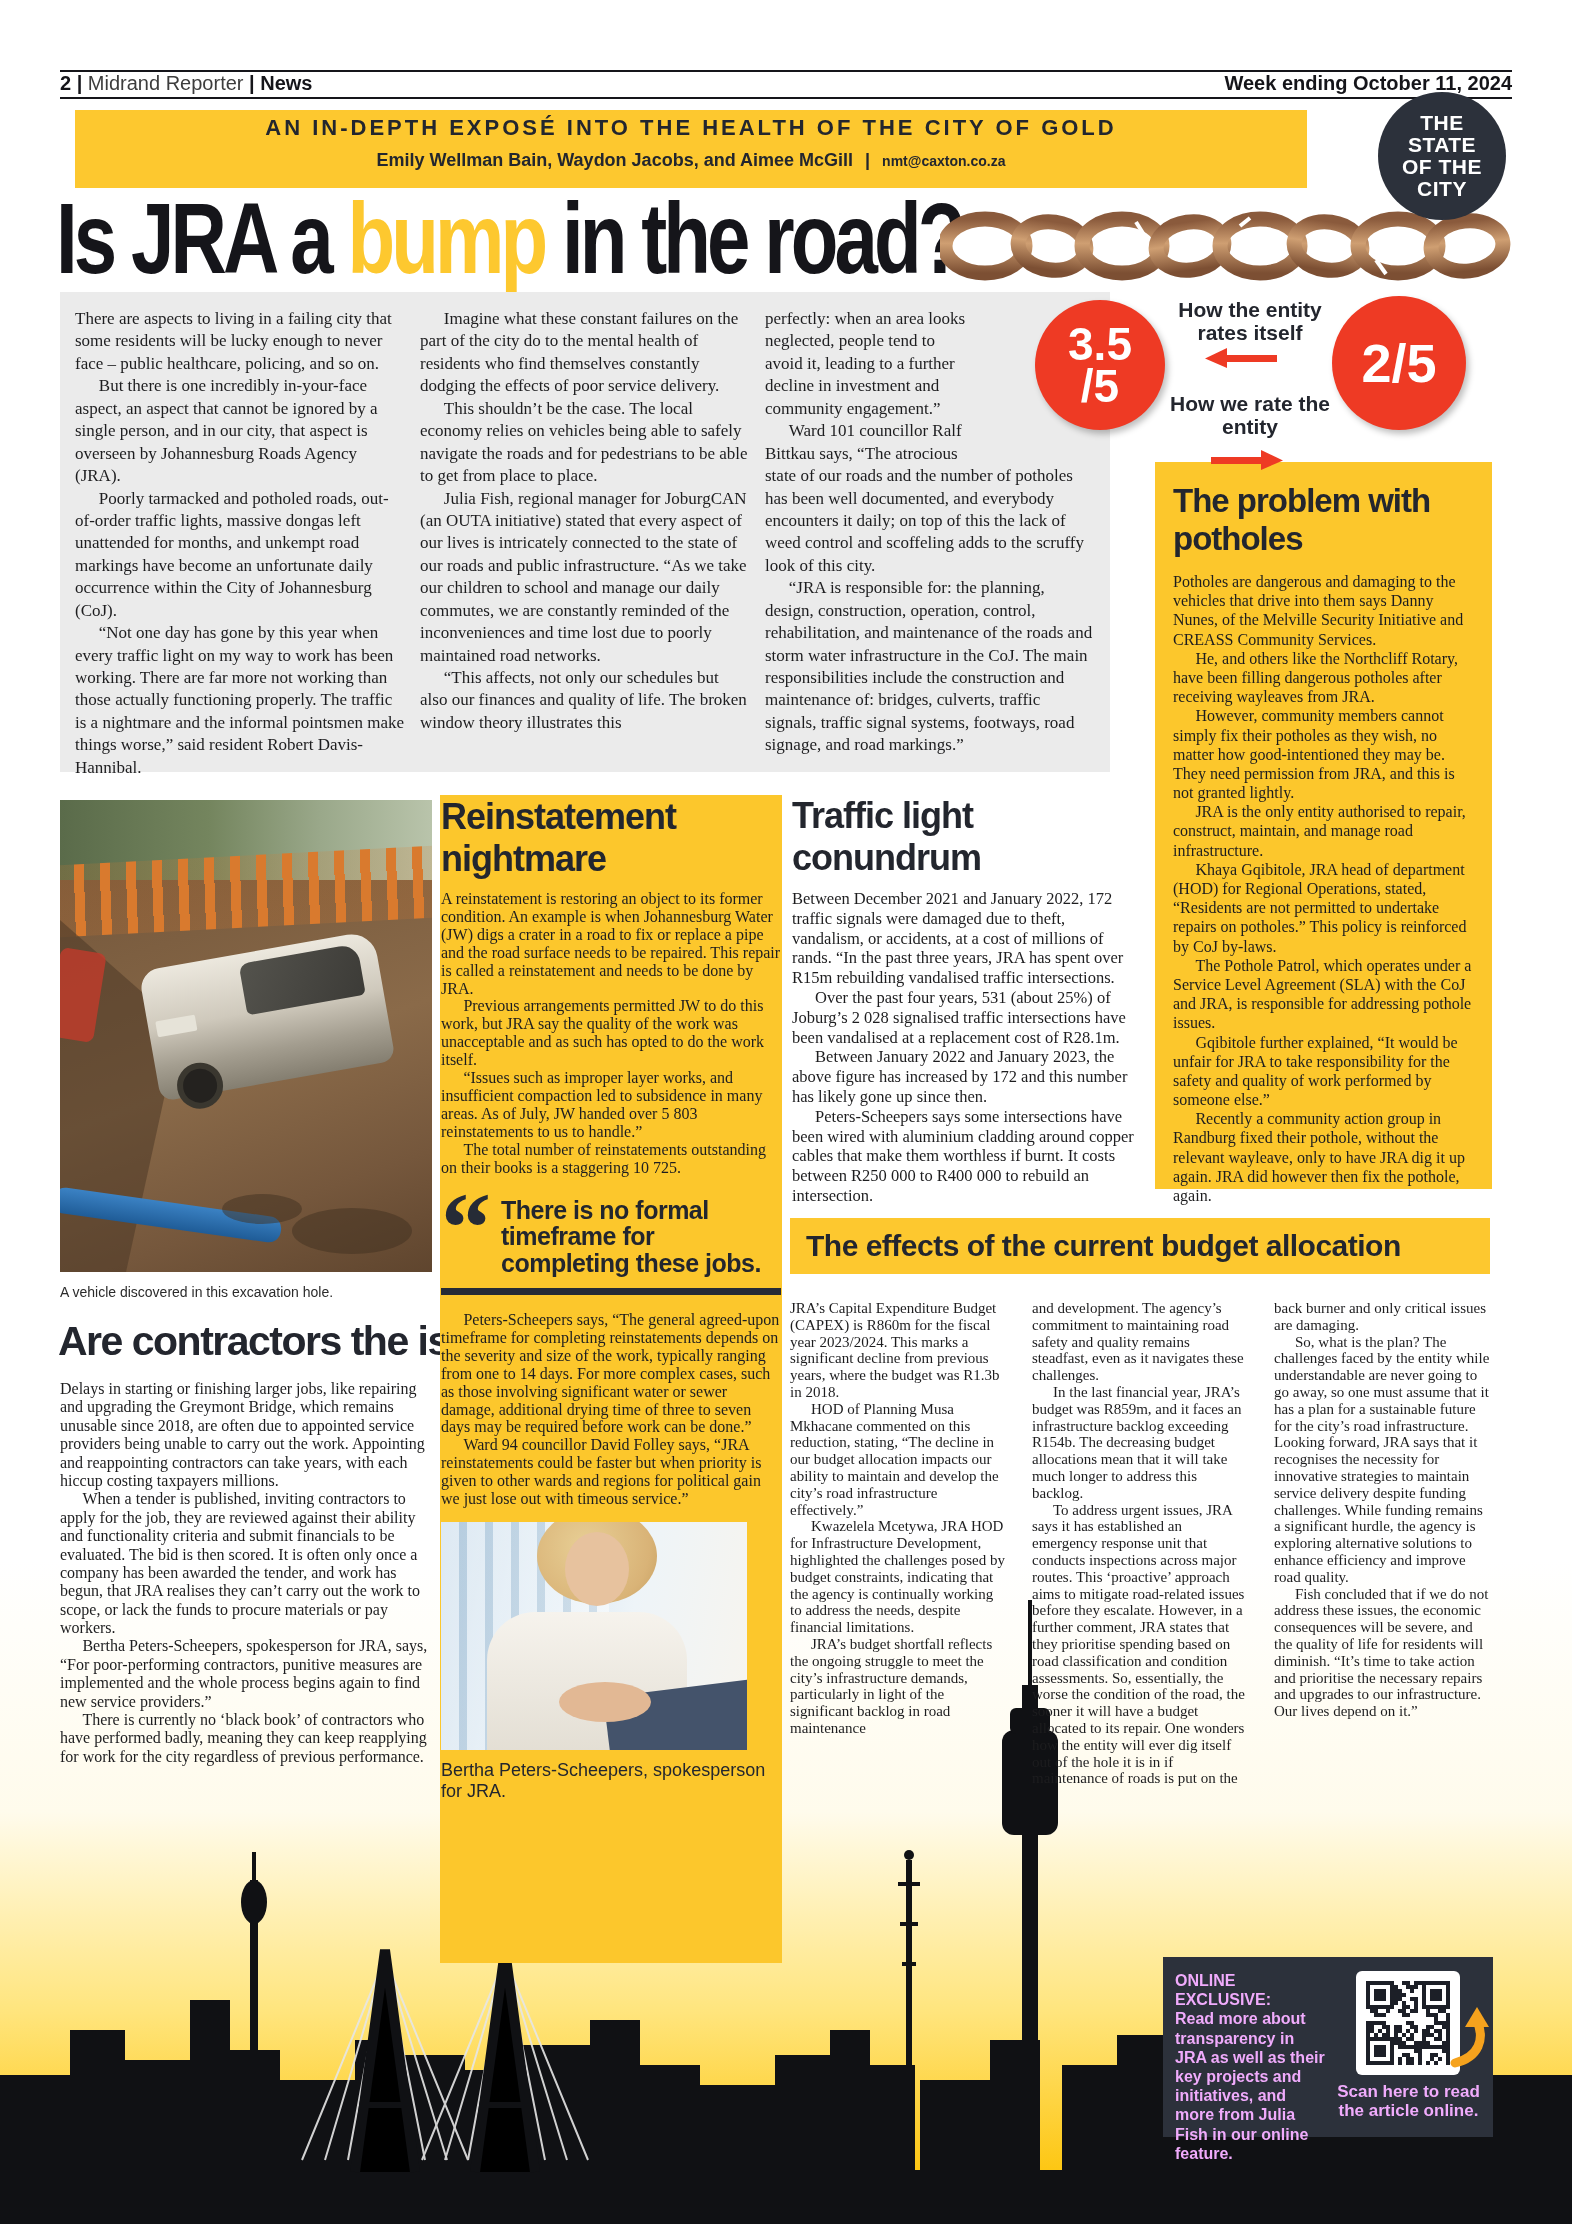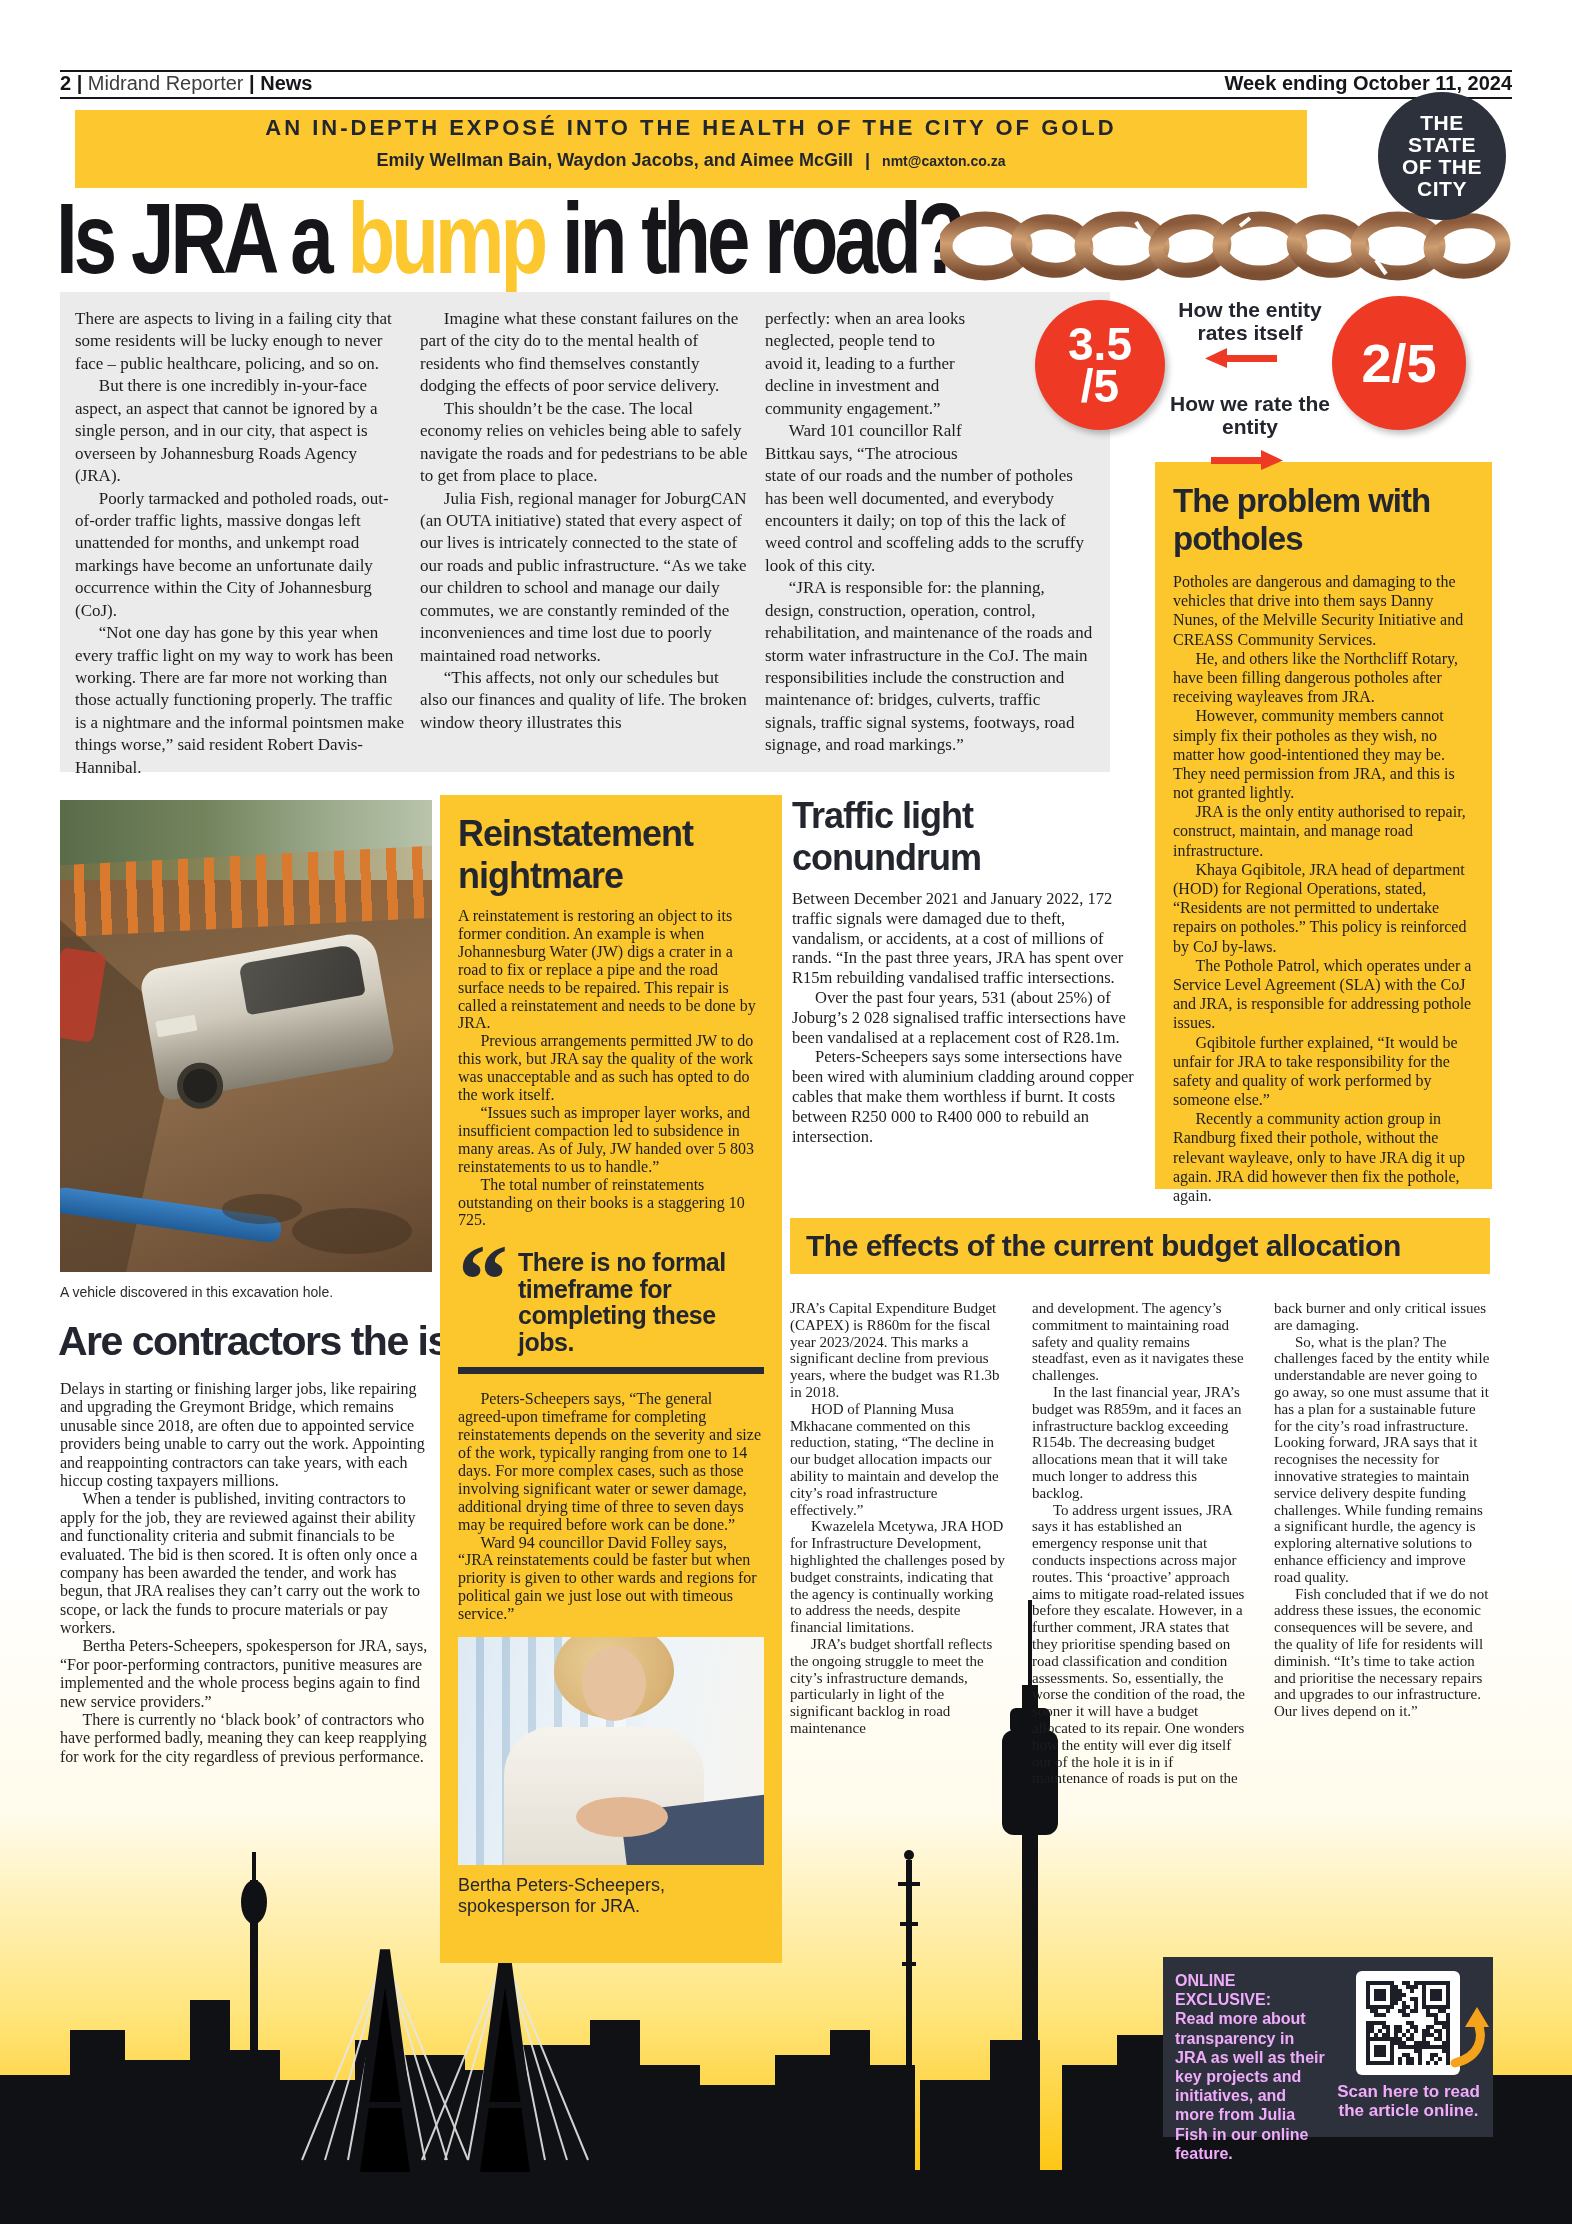--- a/index.html
+++ b/index.html
@@ -71,21 +71,21 @@
   .rubble2{right:130px;bottom:48px;width:80px;height:30px;}
   .redcloth{position:absolute;left:-6px;top:150px;width:46px;height:90px;background:#c23b2a;opacity:.8;
             border-radius:8px;transform:rotate(9deg);}
   .cap{font-size:14px;line-height:1.15;color:#2b2b2b;}
   .cap1{position:absolute;left:60px;top:1284px;width:372px;}
   
   .contr-title{position:absolute;left:58px;top:1318px;margin:0;font-size:41px;font-weight:bold;letter-spacing:-1.5px;color:#23262e;}
   .contr-body{position:absolute;left:60px;top:1380px;width:372px;font-size:16px;line-height:1.15;}
   
   .reinst{position:absolute;left:440px;top:795px;width:342px;height:1168px;background:#fcc72c;
-          box-sizing:border-box;padding:18px;}
+          box-sizing:border-box;padding:1px;}
   .reinst .box-title{font-size:36px;margin-bottom:10px;}
   .reinst .b{font-size:16px;line-height:1.12;}
   .quote{display:flex;margin-top:16px;}
   .qmark{font-family:"Liberation Serif",serif;font-weight:bold;font-size:100px;line-height:.70;color:#262b36;margin-right:10px;}
   .qtext{font-weight:bold;font-size:25px;line-height:1.06;letter-spacing:-.5px;color:#23262e;padding-top:4px;}
   .qrule{height:7px;background:#262b36;margin:12px 0 16px;}
   .photo2{position:relative;width:306px;height:228px;margin-top:14px;overflow:hidden;
           background:linear-gradient(100deg,#bcd3e6 0%,#d8e7f2 35%,#eef4f8 60%,#f7f4ee 100%);}
   .blinds{position:absolute;left:0;top:0;width:55%;height:100%;
           background:repeating-linear-gradient(90deg,rgba(255,255,255,.5) 0 18px,rgba(160,185,205,.3) 18px 26px);}
@@ -339,20 +339,21 @@
       <div class="hands"></div>
     </div>
     <div class="cap2">Bertha Peters-Scheepers, spokesperson for JRA.</div>
   </div>
 
   <div class="traffic z2">
     <h2 class="box-title">Traffic light conundrum</h2>
     <div class="serif b">
         <p>Between December 2021 and January 2022, 172 traffic signals were damaged due to theft, vandalism, or accidents, at a cost of millions of rands. “In the past three years, JRA has spent over R15m rebuilding vandalised traffic intersections.</p>
         <p>Over the past four years, 531 (about 25%) of Joburg’s 2 028 signalised traffic intersections have been vandalised at a replacement cost of R28.1m.</p>
+        <p>Between January 2022 and January 2023, the above figure has increased by 172 and this number has likely gone up since then.</p>
         <p>Peters-Scheepers says some intersections have been wired with aluminium cladding around copper cables that make them worthless if burnt. It costs between R250 000 to R400 000 to rebuild an intersection.</p>
       </div>
   </div>
 
   <div class="bbar z2">The effects of the current budget allocation</div>
   <div class="bcols z2 serif">
     <div class="bcol">
         <p>JRA’s Capital Expenditure Budget (CAPEX) is R860m for the fiscal year 2023/2024. This marks a significant decline from previous years, where the budget was R1.3b in 2018.</p>
         <p>HOD of Planning Musa Mkhacane commented on this reduction, stating, “The decline in our budget allocation impacts our ability to maintain and develop the city’s road infrastructure effectively.”</p>
         <p>Kwazelela Mcetywa, JRA HOD for Infrastructure Development, highlighted the challenges posed by budget constraints, indicating that the agency is continually working to address the needs, despite financial limitations.</p>

